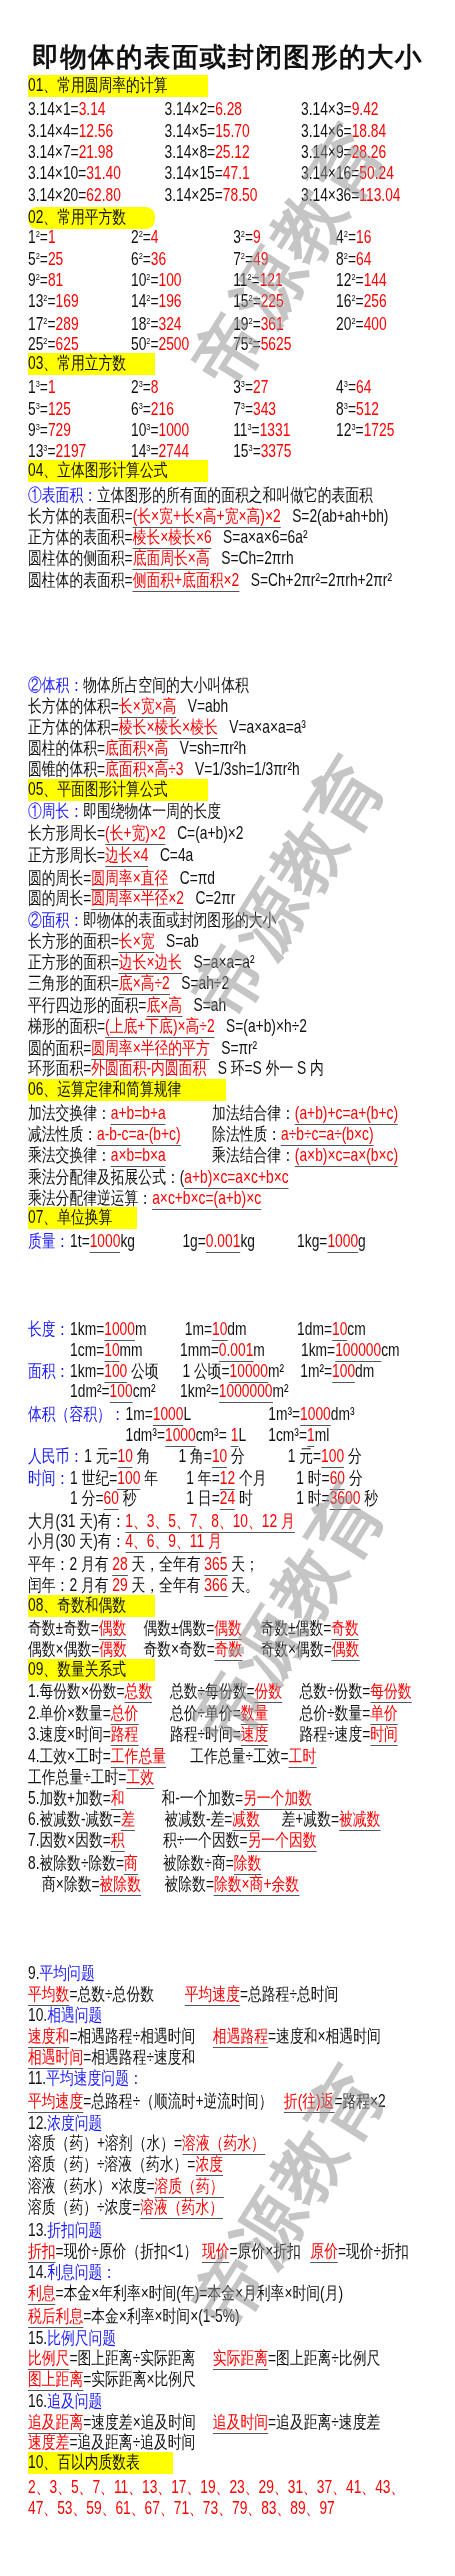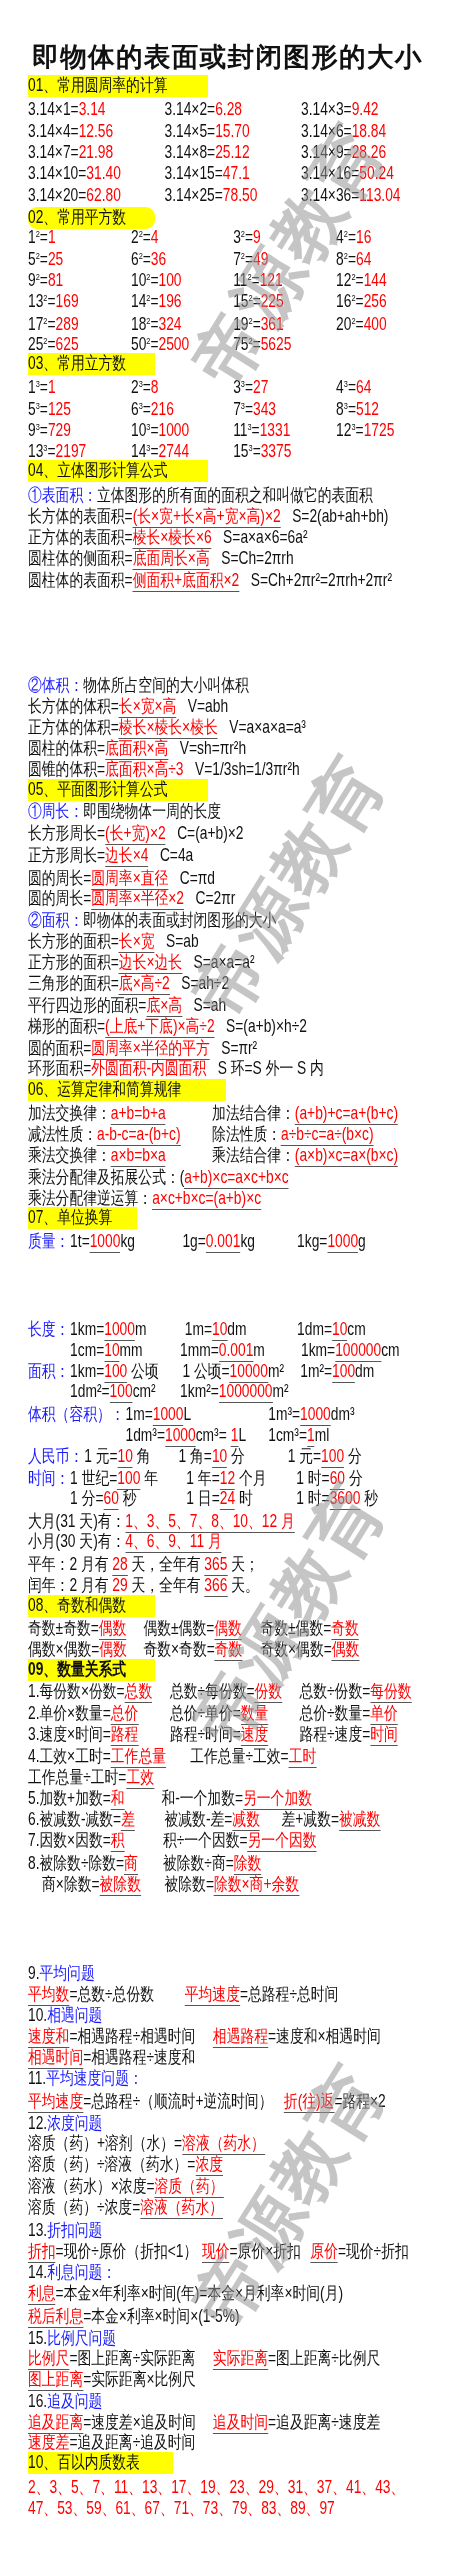--- a/index.html
+++ b/index.html
@@ -80,21 +80,21 @@
     <div class="line" style="top: 1446px;"><span class="cell b" style="left: 0px; top: 0px;">人民币：</span><span class="cell" style="left: 72px; top: 0px;"><span>1 元=</span><span class="r u">10</span><span> 角</span></span><span class="cell" style="left: 193px; top: 0px;"><span>1 角=</span><span class="r u">10</span><span> 分</span></span><span class="cell" style="left: 333px; top: 0px;"><span>1 元=</span><span class="r u">100</span><span> 分</span></span></div>
     <div class="line" style="top: 1468px;"><span class="cell b" style="left: 0px; top: 0px;">时间：</span><span class="cell" style="left: 54px; top: 0px;"><span>1 世纪=</span><span class="r u">100</span><span> 年</span></span><span class="cell" style="left: 203px; top: 0px;"><span>1 年=</span><span class="r u">12</span><span> 个月</span></span><span class="cell" style="left: 344px; top: 0px;"><span>1 时=</span><span class="r u">60</span><span> 分</span></span></div>
     <div class="line" style="top: 1488px;"><span class="cell" style="left: 54px; top: 0px;"><span>1 分=</span><span class="r u">60</span><span> 秒</span></span><span class="cell" style="left: 203px; top: 0px;"><span>1 日=</span><span class="r u">24</span><span> 时</span></span><span class="cell" style="left: 344px; top: 0px;"><span>1 时=</span><span class="r u">3600</span><span> 秒</span></span></div>
     <div class="line" style="top: 1511px;"><span>大月(31 天)有：</span><span class="r u">1、3、5、7、8、10、12 月</span></div>
     <div class="line" style="top: 1531px;"><span>小月(30 天)有：</span><span class="r u">4、6、9、11 月</span></div>
     <div class="line" style="top: 1554px;"><span>平年：2 月有 </span><span class="r u">28</span><span> 天，全年有 </span><span class="r u">365</span><span> 天；</span></div>
     <div class="line" style="top: 1575px;"><span>闰年：2 月有 </span><span class="r u">29</span><span> 天，全年有 </span><span class="r u">366</span><span> 天。</span></div>
     <div class="hdr" style="top: 1595px;"><span>08、奇数和偶数</span></div>
     <div class="line" style="top: 1618px;"><span class="cell" style="left: 0px; top: 0px;"><span>奇数±奇数=</span><span class="r u">偶数</span></span><span class="cell" style="left: 148px; top: 0px;"><span>偶数±偶数=</span><span class="r u">偶数</span></span><span class="cell" style="left: 298px; top: 0px;"><span>奇数±偶数=</span><span class="r u">奇数</span></span></div>
     <div class="line" style="top: 1639px;"><span class="cell" style="left: 0px; top: 0px;"><span>偶数×偶数=</span><span class="r u">偶数</span></span><span class="cell" style="left: 148px; top: 0px;"><span>奇数×奇数=</span><span class="r u">奇数</span></span><span class="cell" style="left: 298px; top: 0px;"><span>奇数×偶数=</span><span class="r u">偶数</span></span></div>
-    <div class="hdr" style="top: 1659px; font-weight: bold;"><span>09、数量关系式</span></div>
+    <div class="hdr" style="top: 1659px;"><span>09、数量关系式</span></div>
     <div class="line" style="top: 1681px;"><span class="cell" style="left: 0px; top: 0px;"><span>1.每份数×份数=</span><span class="r u">总数</span></span><span class="cell" style="left: 182px; top: 0px;"><span>总数÷每份数=</span><span class="r u">份数</span></span><span class="cell" style="left: 348px; top: 0px;"><span>总数÷份数=</span><span class="r u">每份数</span></span></div>
     <div class="line" style="top: 1703px;"><span class="cell" style="left: 0px; top: 0px;"><span>2.单价×数量=</span><span class="r u">总价</span></span><span class="cell" style="left: 182px; top: 0px;"><span>总价÷单价=</span><span class="r u">数量</span></span><span class="cell" style="left: 348px; top: 0px;"><span>总价÷数量=</span><span class="r u">单价</span></span></div>
     <div class="line" style="top: 1724px;"><span class="cell" style="left: 0px; top: 0px;"><span>3.速度×时间=</span><span class="r u">路程</span></span><span class="cell" style="left: 182px; top: 0px;"><span>路程÷时间=</span><span class="r u">速度</span></span><span class="cell" style="left: 348px; top: 0px;"><span>路程÷速度=</span><span class="r u">时间</span></span></div>
     <div class="line" style="top: 1746px;"><span class="cell" style="left: 0px; top: 0px;"><span>4.工效×工时=</span><span class="r u">工作总量</span></span><span class="cell" style="left: 208px; top: 0px;"><span>工作总量÷工效=</span><span class="r u">工时</span></span></div>
     <div class="line" style="top: 1767px;"><span class="cell" style="left: 0px; top: 0px;"><span>工作总量÷工时=</span><span class="r u">工效</span></span></div>
     <div class="line" style="top: 1788px;"><span class="cell" style="left: 0px; top: 0px;"><span>5.加数+加数=</span><span class="r u">和</span></span><span class="cell" style="left: 171px; top: 0px;"><span>和-一个加数=</span><span class="r u">另一个加数</span></span></div>
     <div class="line" style="top: 1809px;"><span class="cell" style="left: 0px; top: 0px;"><span>6.被减数-减数=</span><span class="r u">差</span></span><span class="cell" style="left: 175px; top: 0px;"><span>被减数-差=</span><span class="r u">减数</span></span><span class="cell" style="left: 325px; top: 0px;"><span>差+减数=</span><span class="r u">被减数</span></span></div>
     <div class="line" style="top: 1830px;"><span class="cell" style="left: 0px; top: 0px;"><span>7.因数×因数=</span><span class="r u">积</span></span><span class="cell" style="left: 173px; top: 0px;"><span>积÷一个因数=</span><span class="r u">另一个因数</span></span></div>
     <div class="line" style="top: 1853px;"><span class="cell" style="left: 0px; top: 0px;"><span>8.被除数÷除数=</span><span class="r u">商</span></span><span class="cell" style="left: 173px; top: 0px;"><span>被除数÷商=</span><span class="r u">除数</span></span></div>
     <div class="line" style="top: 1874px;"><span class="cell" style="left: 18px; top: 0px;"><span>商×除数=</span><span class="r u">被除数</span></span><span class="cell" style="left: 175px; top: 0px;"><span>被除数=</span><span class="r u">除数×商+余数</span></span></div>

